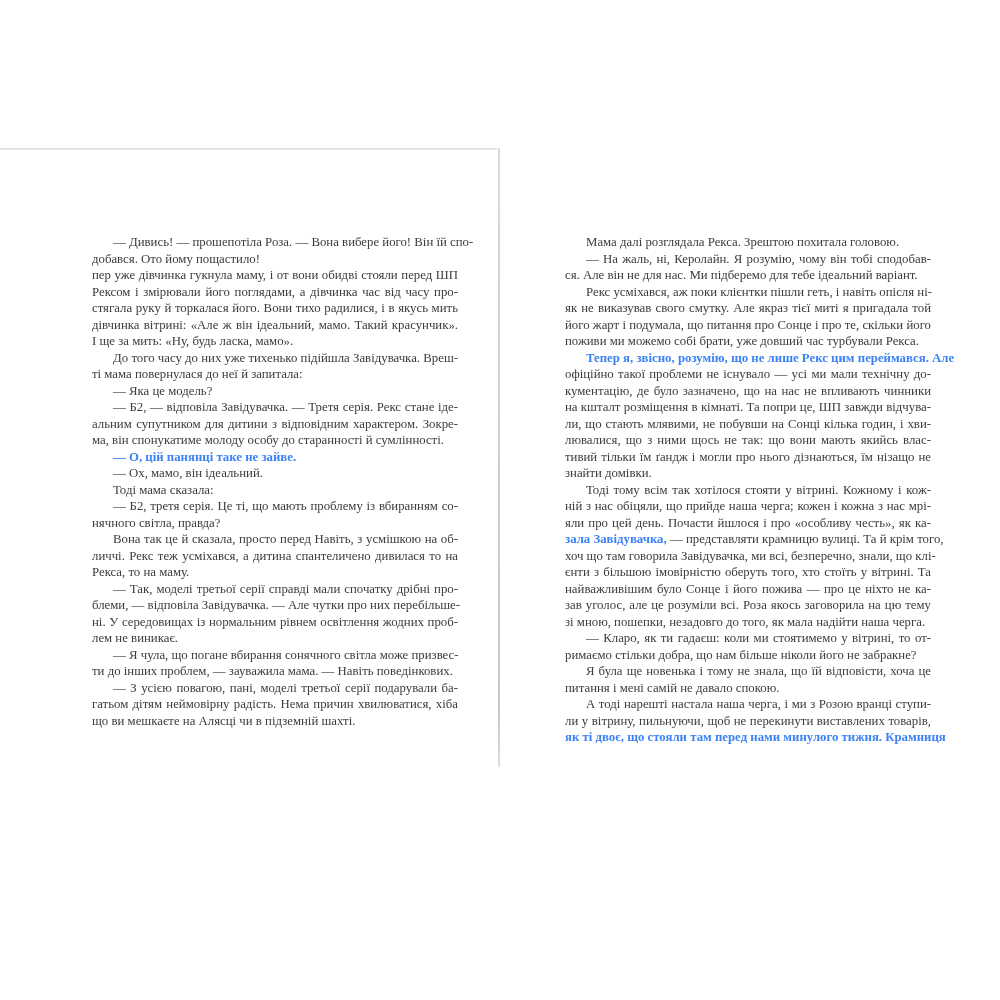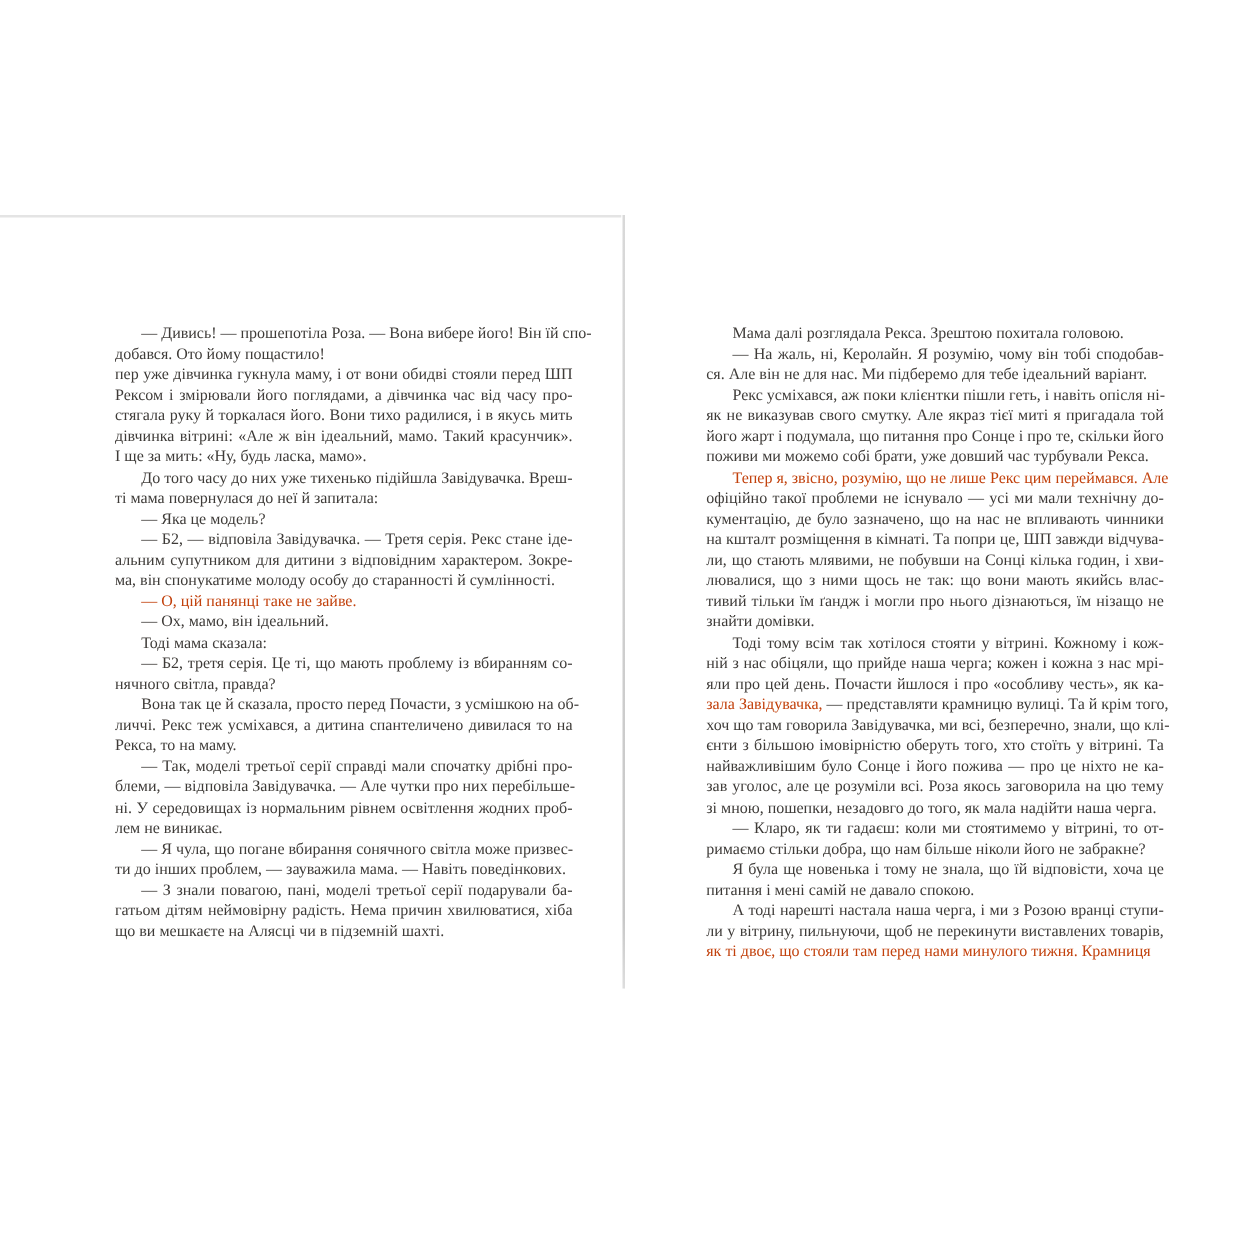--- a/index.html
+++ b/index.html
@@ -1,40 +1,39 @@
 <!DOCTYPE html>
 <html><head>
 <meta charset="utf-8">
 <style>
   html,body { margin:0; padding:0; background:#ffffff; }
   .canvas {
     position:relative; width:1000px; height:767px;
     background:#ffffff; overflow:hidden;
     font-family:"Liberation Serif","DejaVu Serif",serif;
-    margin-top:24px;
   }
   .edge-top {
     position:absolute; left:0; top:148px; width:497px; height:2px;
     background:#e4e4e4;
   }
   .gutter {
     position:absolute; left:498px; top:148px; width:2px; height:702px;
     background:linear-gradient(to bottom,#d9d9d9 0%,#c7c7c7 80%,rgba(199,199,199,0) 100%);
   }
   .textcol {
     position:absolute; top:234px; width:366px;
     color:#3e3b38; font-size:12.8px; line-height:16.5px;
   }
   .textcol.left  { left:92px;  }
   .textcol.right { left:565px; }
   .para { margin:0; }
   .line { white-space:nowrap; }
   .line.ind  { padding-left:21px; }
   .line.fill { text-align:justify; text-align-last:justify; }
-  .b { font-weight:normal; color:#c2410c; }
+  .b { font-weight:bold; color:#3b82f6; }
   .pagenum {
     position:absolute; top:767px; width:366px; text-align:center;
     font-size:9.5px; letter-spacing:0.5px; color:#b7a89a;
   }
   .pagenum.pn-left  { left:77px;  }
   .pagenum.pn-right { left:546px; }
 </style>
 </head>
 <body>
 
@@ -73,36 +72,36 @@
         <div class="line ind"><span>— Ох, мамо, він ідеальний.</span></div>
       </div>
       <div class="para">
         <div class="line ind"><span>Тоді мама сказала:</span></div>
       </div>
       <div class="para">
         <div class="line ind fill"><span>— Б2, третя серія. Це ті, що мають проблему із вбиранням со-</span></div>
         <div class="line"><span>нячного світла, правда?</span></div>
       </div>
       <div class="para">
-        <div class="line ind fill"><span>Вона так це й сказала, просто перед Почасти, з усмішкою на об-</span></div>
+        <div class="line ind fill"><span>Вона так це й сказала, просто перед Навіть, з усмішкою на об-</span></div>
         <div class="line fill"><span>личчі. Рекс теж усміхався, а дитина спантеличено дивилася то на</span></div>
         <div class="line"><span>Рекса, то на маму.</span></div>
       </div>
       <div class="para">
         <div class="line ind fill"><span>— Так, моделі третьої серії справді мали спочатку дрібні про-</span></div>
         <div class="line fill"><span>блеми, — відповіла Завідувачка. — Але чутки про них перебільше-</span></div>
         <div class="line fill"><span>ні. У середовищах із нормальним рівнем освітлення жодних проб-</span></div>
         <div class="line"><span>лем не виникає.</span></div>
       </div>
       <div class="para">
         <div class="line ind fill"><span>— Я чула, що погане вбирання сонячного світла може призвес-</span></div>
         <div class="line"><span>ти до інших проблем, — зауважила мама. — Навіть поведінкових.</span></div>
       </div>
       <div class="para">
-        <div class="line ind fill"><span>— З знали повагою, пані, моделі третьої серії подарували ба-</span></div>
+        <div class="line ind fill"><span>— З усією повагою, пані, моделі третьої серії подарували ба-</span></div>
         <div class="line fill"><span>гатьом дітям неймовірну радість. Нема причин хвилюватися, хіба</span></div>
         <div class="line"><span>що ви мешкаєте на Алясці чи в підземній шахті.</span></div>
       </div>
     </div>
   <div class="textcol right">
       <div class="para">
         <div class="line ind"><span>Мама далі розглядала Рекса. Зрештою похитала головою.</span></div>
       </div>
       <div class="para">
         <div class="line ind fill"><span>— На жаль, ні, Керолайн. Я розумію, чому він тобі сподобав-</span></div>

